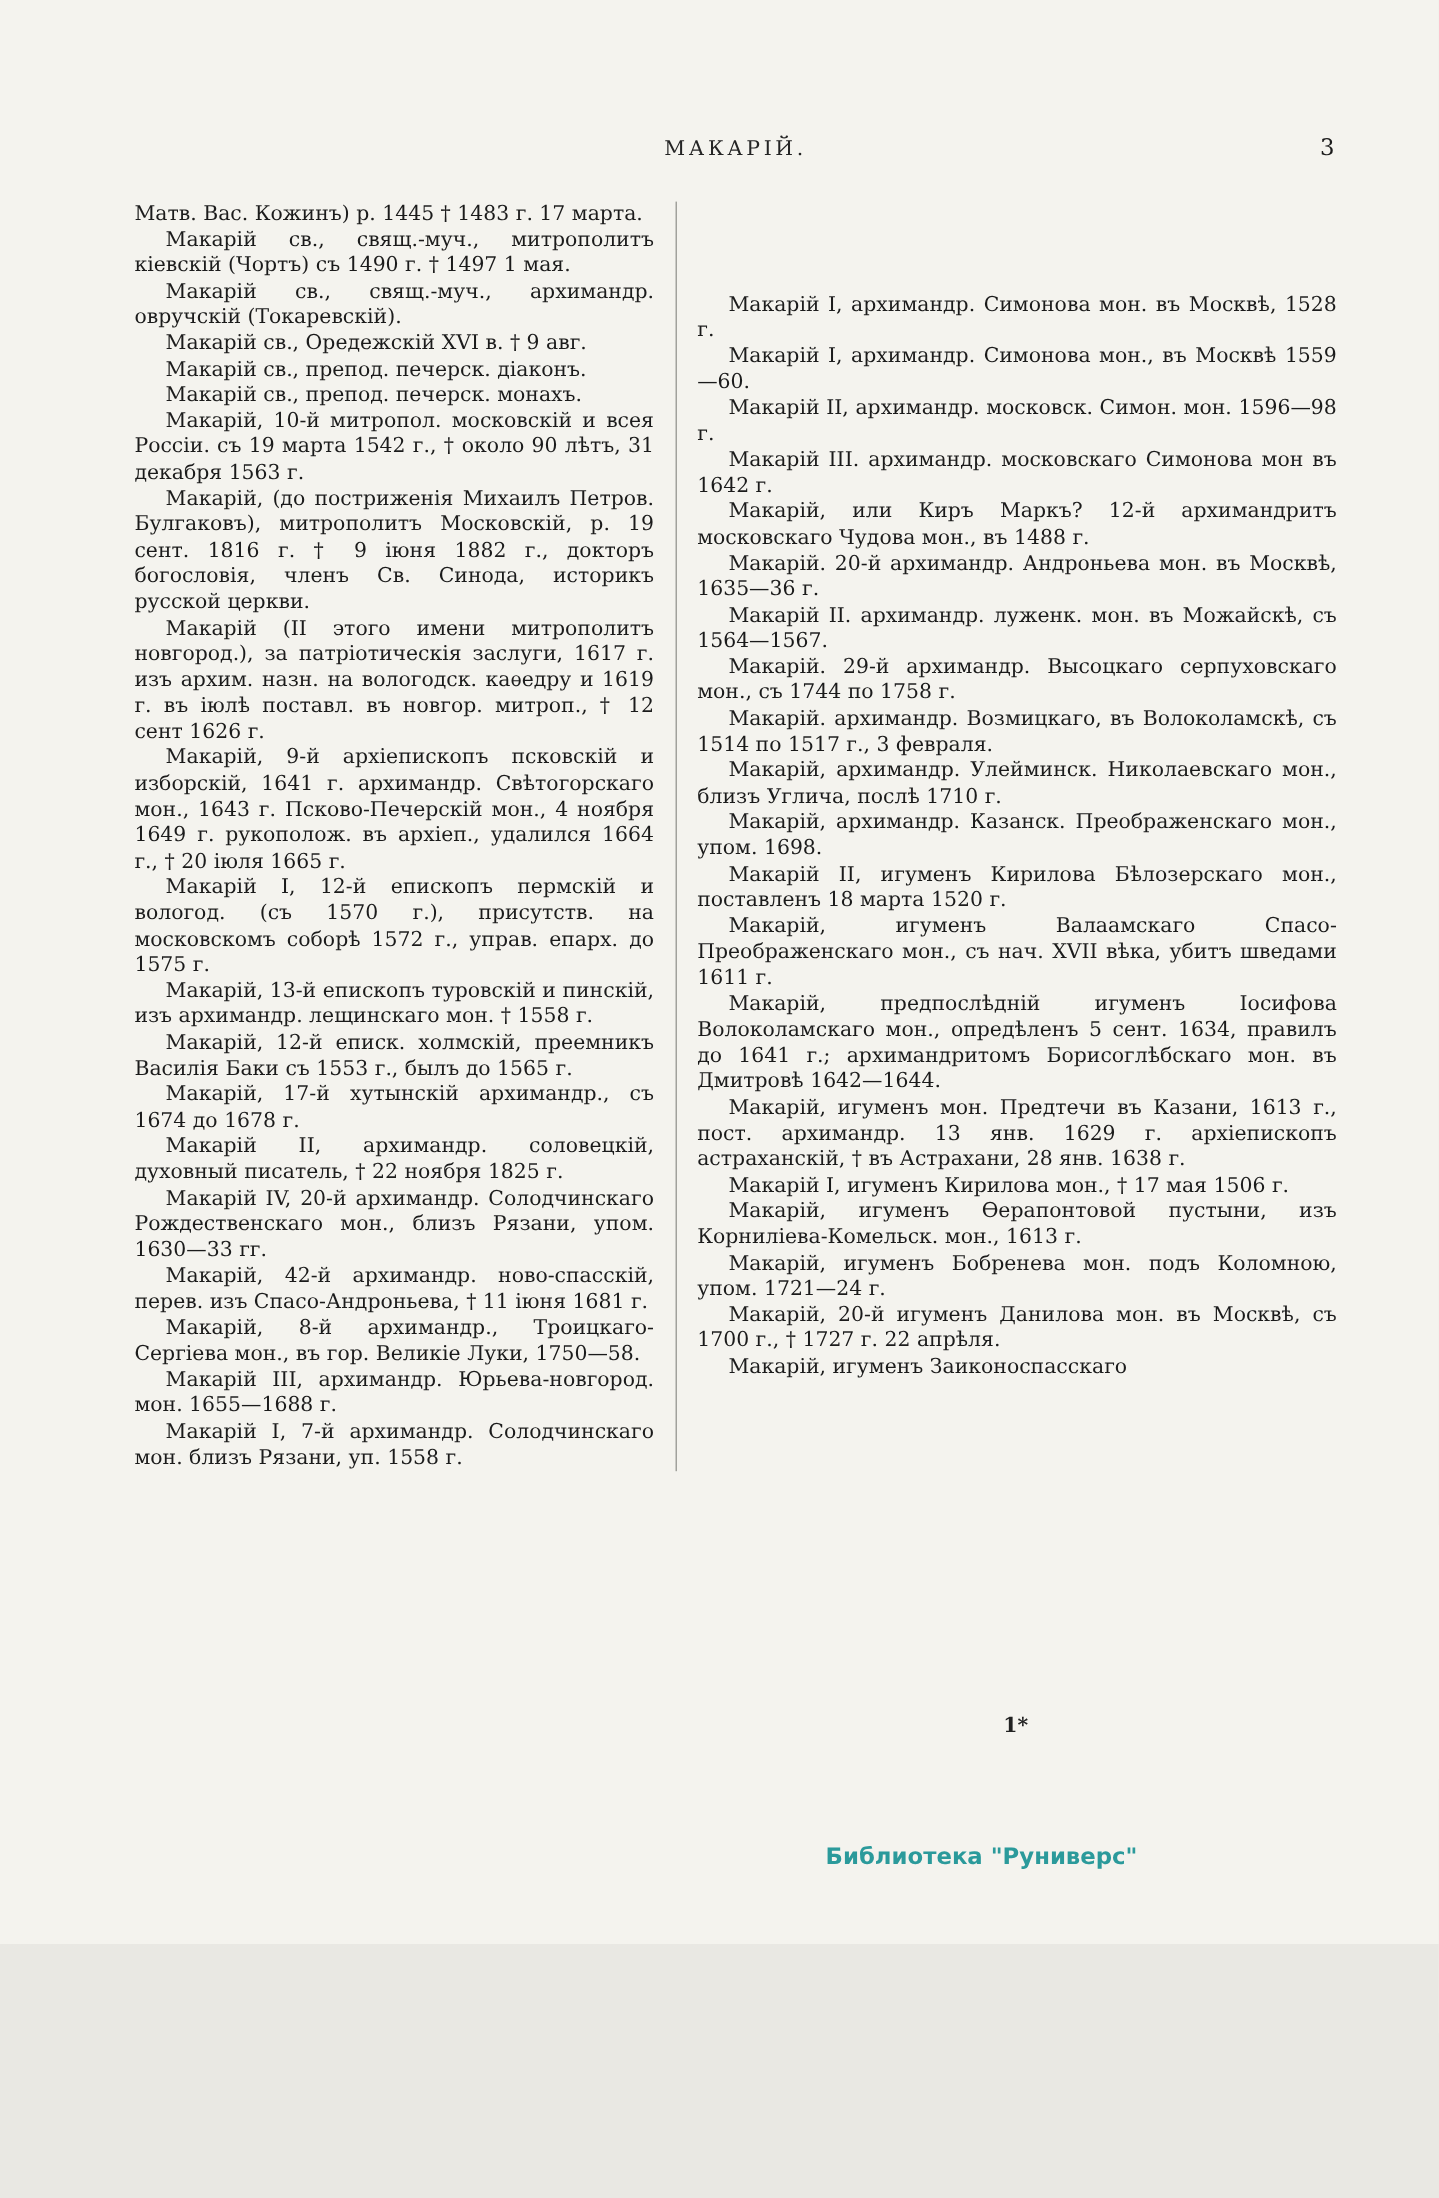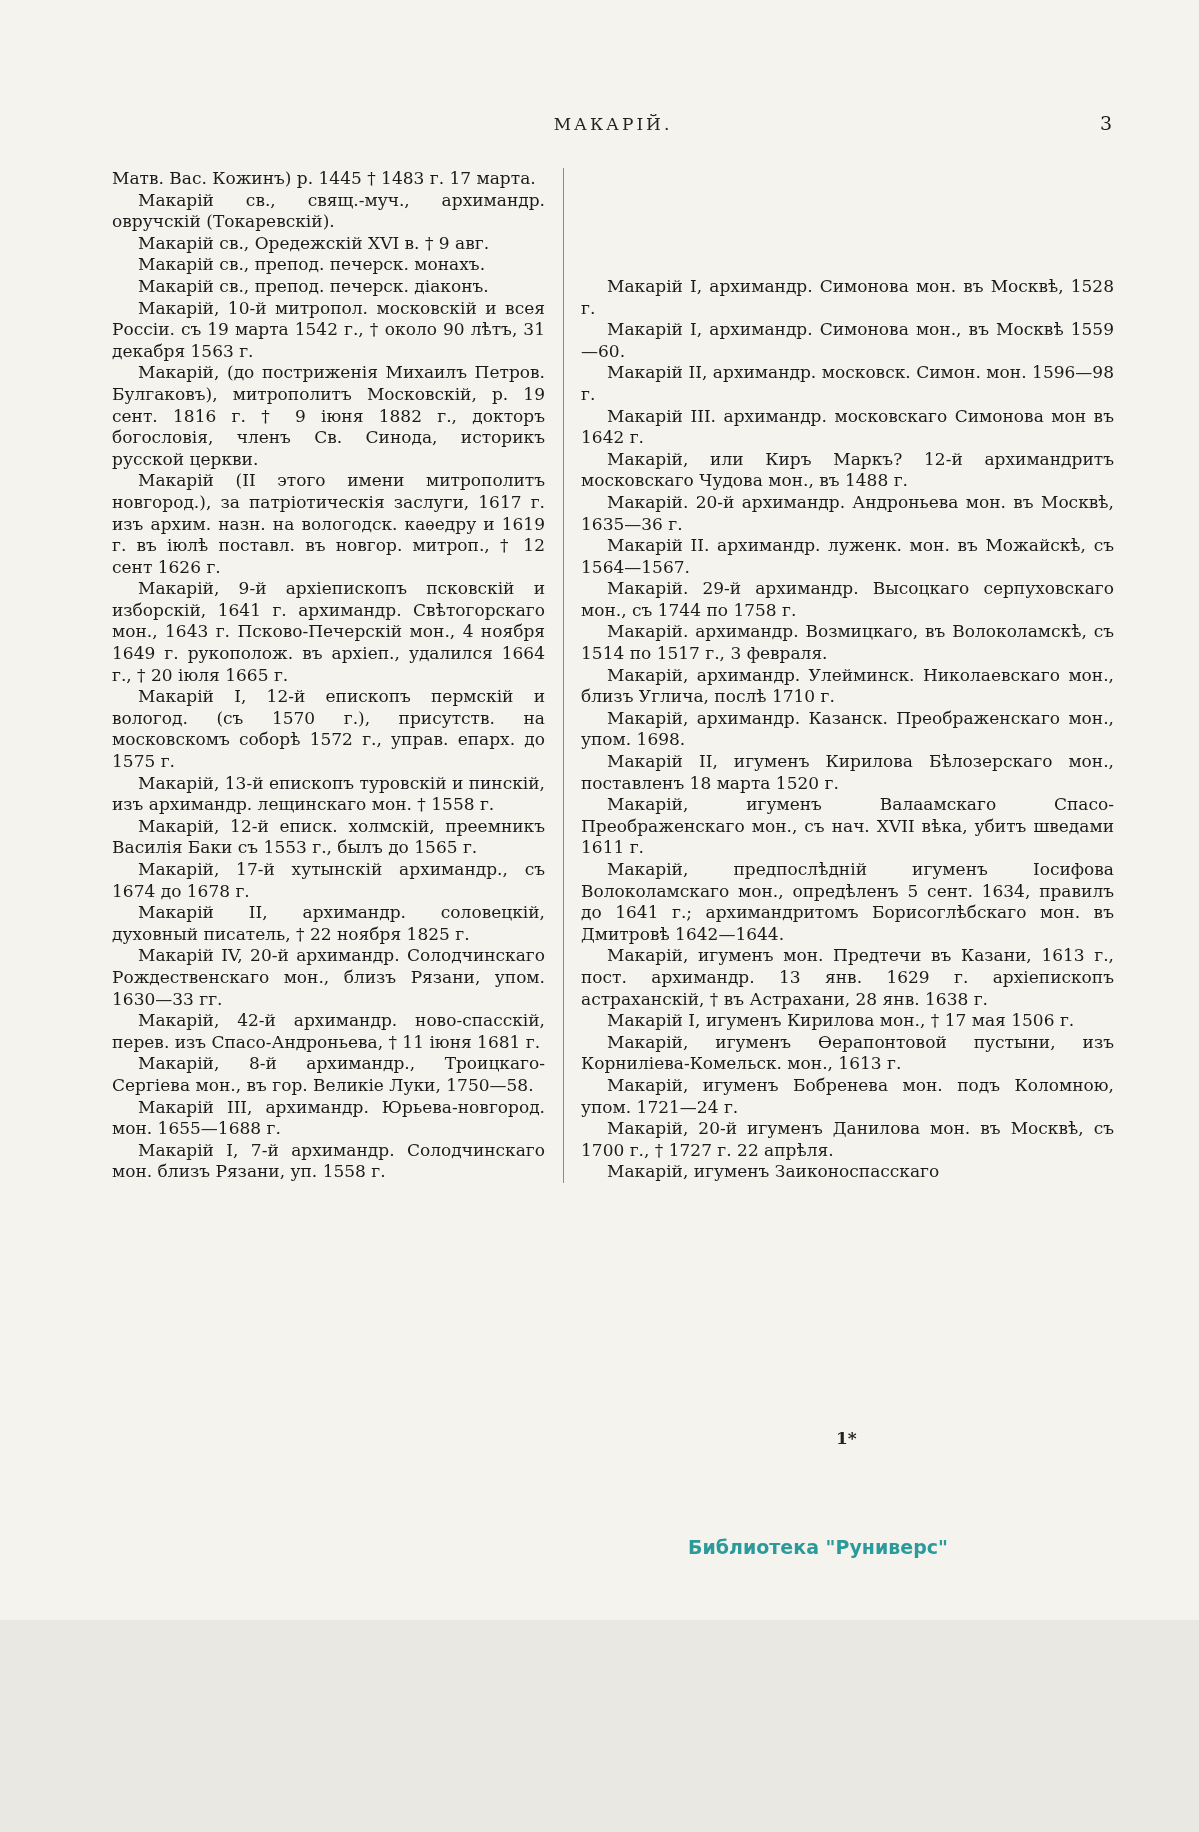--- a/index.html
+++ b/index.html
@@ -22,21 +22,21 @@
     width: 1002px;
   }
   .header { position: relative; height: 30px; margin-bottom: 26px; }
   .running-title {
     position: absolute; left: 0; right: 0; top: 2px;
     text-align: center;
     font-size: 17px; letter-spacing: 3px;
     color: #242424;
   }
   .page-number { position: absolute; right: 2px; top: 0; font-size: 19px; }
-  .columns { display: flex; align-items: flex-end; }
+  .columns { display: flex; align-items: center; }
   .col-left {
     width: 452px;
     padding-right: 18px;
     border-right: 1px solid #8d8d88;
   }
   .col-right { flex: 1; padding-left: 17px; }
   p.entry {
     margin: 0;
     text-indent: 26px;
     text-align: justify;
@@ -65,24 +65,25 @@
 
 <div class="page">
   <div class="content">
     <div class="header">
       <span class="running-title">МАКАРІЙ.</span>
       <span class="page-number">3</span>
     </div>
     <div class="columns">
       <div class="col-left" id="col-left">
           <p class="entry cont">Матв. Вас. Кожинъ) р. 1445 † 1483 г. 17 марта.</p>
+          <p class="entry"><b>Макарій</b>&nbsp;св., свящ.-муч., митрополитъ кіевскій (Чортъ) съ 1490 г. † 1497 1 мая.</p>
           <p class="entry"><b>Макарій</b>&nbsp;св., свящ.-муч., архимандр. овручскій (Токаревскій).</p>
           <p class="entry"><b>Макарій</b>&nbsp;св., Оредежскій XVI в. † 9 авг.</p>
+          <p class="entry"><b>Макарій</b>&nbsp;св., препод. печерск. діаконъ.</p>
           <p class="entry"><b>Макарій</b>&nbsp;св., препод. печерск. монахъ.</p>
-          <p class="entry"><b>Макарій</b>&nbsp;св., препод. печерск. діаконъ.</p>
           <p class="entry"><b>Макарій,</b>&nbsp;10-й митропол. московскій и всея Россіи. съ 19 марта 1542 г., † около 90 лѣтъ, 31 декабря 1563 г.</p>
           <p class="entry"><b>Макарій,</b>&nbsp;(до постриженія Михаилъ Петров. Булгаковъ), митрополитъ Московскій, р. 19 сент. 1816 г. † 9 іюня 1882 г., докторъ богословія, членъ Св. Синода, историкъ русской церкви.</p>
           <p class="entry"><b>Макарій</b>&nbsp;(II этого имени митрополитъ новгород.), за патріотическія заслуги, 1617 г. изъ архим. назн. на вологодск. каѳедру и 1619 г. въ іюлѣ поставл. въ новгор. митроп., † 12 сент 1626 г.</p>
           <p class="entry"><b>Макарій,</b>&nbsp;9-й архіепископъ псковскій и изборскій, 1641 г. архимандр. Свѣтогорскаго мон., 1643 г. Псково-Печерскій мон., 4 ноября 1649 г. рукополож. въ архіеп., удалился 1664 г., † 20 іюля 1665 г.</p>
           <p class="entry"><b>Макарій I,</b>&nbsp;12-й епископъ пермскій и вологод. (съ 1570 г.), присутств. на московскомъ соборѣ 1572 г., управ. епарх. до 1575 г.</p>
           <p class="entry"><b>Макарій,</b>&nbsp;13-й епископъ туровскій и пинскій, изъ архимандр. лещинскаго мон. † 1558 г.</p>
           <p class="entry"><b>Макарій,</b>&nbsp;12-й еписк. холмскій, преемникъ Василія Баки съ 1553 г., былъ до 1565 г.</p>
           <p class="entry"><b>Макарій,</b>&nbsp;17-й хутынскій архимандр., съ 1674 до 1678 г.</p>
           <p class="entry"><b>Макарій II,</b>&nbsp;архимандр. соловецкій, духовный писатель, † 22 ноября 1825 г.</p>
           <p class="entry"><b>Макарій IV,</b>&nbsp;20-й архимандр. Солодчинскаго Рождественскаго мон., близъ Рязани, упом. 1630—33 гг.</p>

